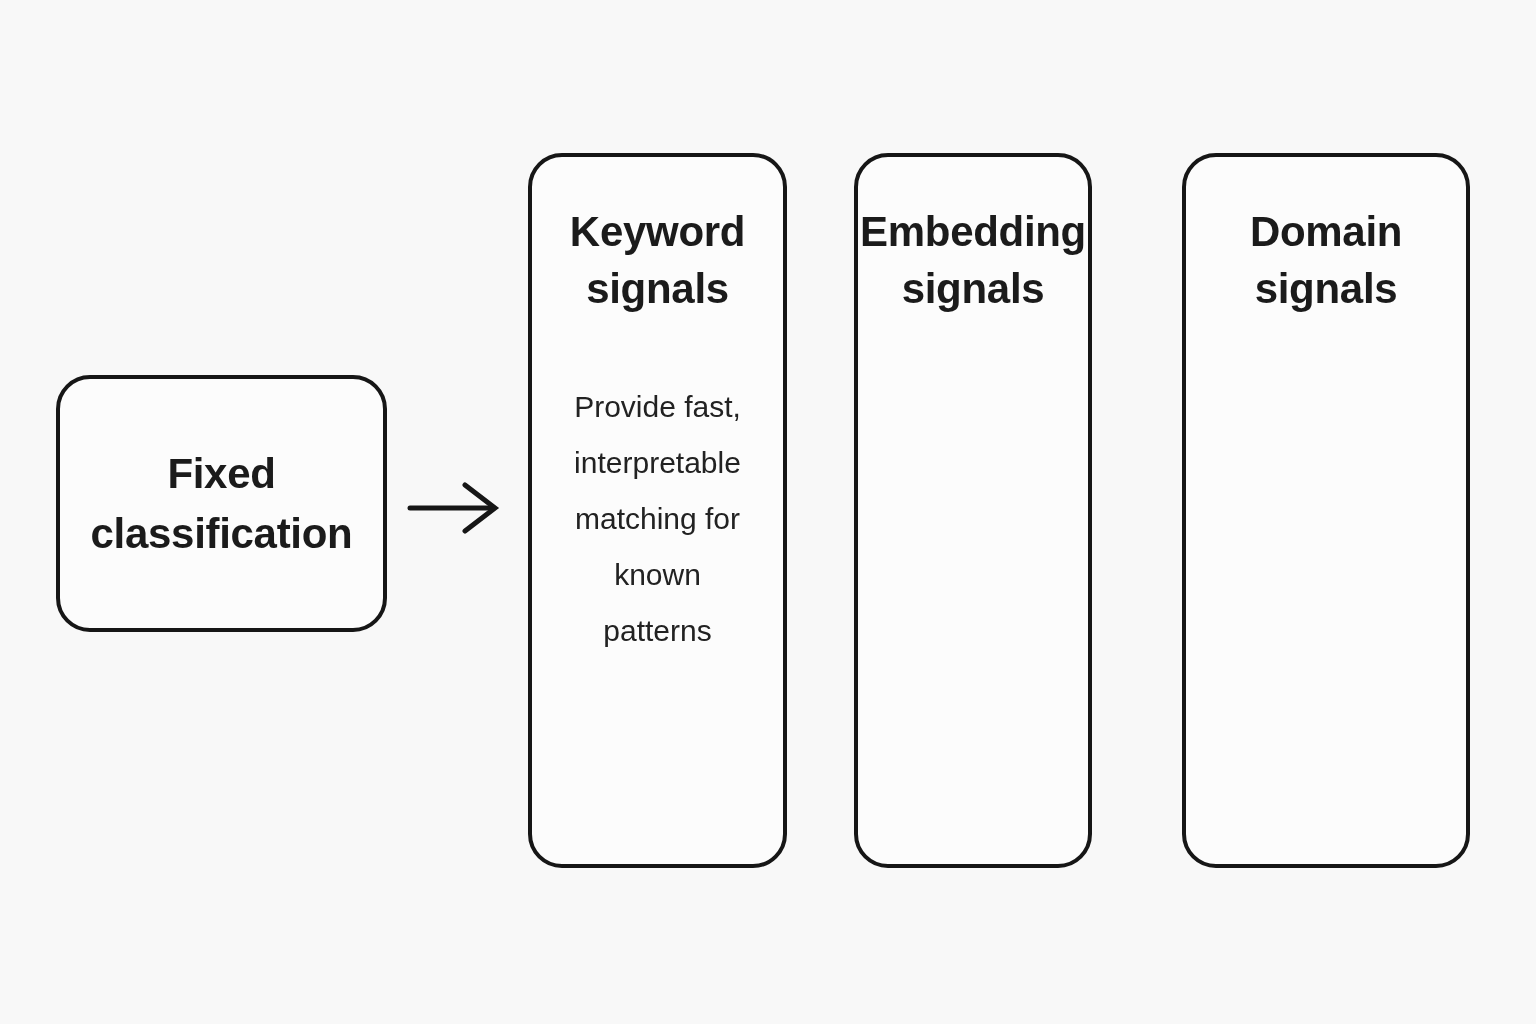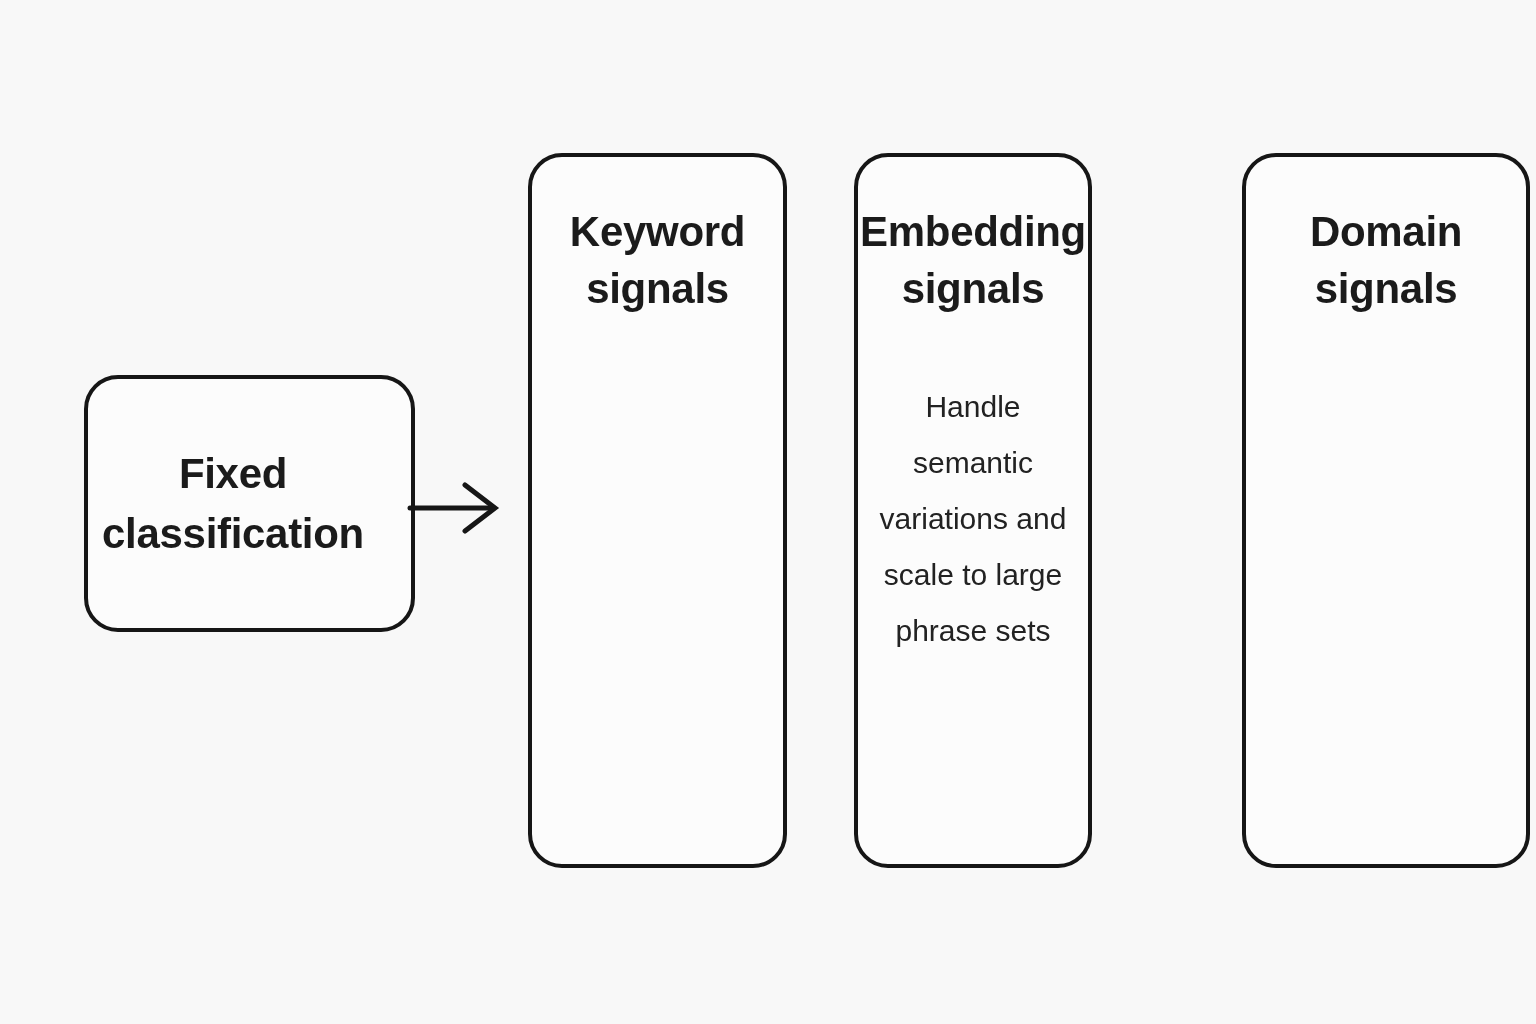--- a/index.html
+++ b/index.html
@@ -17,27 +17,27 @@
     overflow: hidden;
   }
   .box {
     position: absolute;
     box-sizing: border-box;
     border: 4px solid #161616;
     border-radius: 34px;
     background: #fcfcfc;
   }
   .source-box {
-    left: 84px;
+    left: 56px;
     top: 375px;
     width: 331px;
     height: 257px;
     display: flex;
     align-items: center;
-    justify-content: flex-start;
+    justify-content: center;
     text-align: center;
   }
   .source-label {
     font-size: 42px;
     font-weight: 700;
     line-height: 60px;
     letter-spacing: -0.3px;
     max-width: 290px;
     color: #1b1b1b;
   }
@@ -48,21 +48,21 @@
     width: 100px;
     height: 58px;
   }
   .card {
     top: 153px;
     height: 715px;
     text-align: center;
   }
   .card-1 { left: 528px;  width: 259px; }
   .card-2 { left: 854px;  width: 238px; }
-  .card-3 { left: 1242px; width: 288px; }
+  .card-3 { left: 1182px; width: 288px; }
   .card-title {
     margin: 46px auto 0;
     font-size: 42px;
     font-weight: 700;
     line-height: 57px;
     letter-spacing: -0.3px;
     color: #1b1b1b;
     max-width: 251px;
   }
   .card-body {
@@ -84,24 +84,24 @@
     <div class="source-label">Fixed classification</div>
   </div>
 
   <svg class="flow-arrow" viewBox="0 0 100 58" xmlns="http://www.w3.org/2000/svg">
     <line x1="3" y1="30" x2="84" y2="30" stroke="#161616" stroke-width="5" stroke-linecap="round"></line>
     <polyline points="58,7 88,30 58,53" fill="none" stroke="#161616" stroke-width="5" stroke-linecap="round" stroke-linejoin="miter"></polyline>
   </svg>
 
   <div class="box card card-1">
     <div class="card-title">Keyword signals</div>
+    <div class="card-body">Provide fast, interpretable matching for known patterns</div>
   </div>
 
   <div class="box card card-2">
     <div class="card-title">Embedding signals</div>
-    <div class="card-body">Handle semantic variations and scale to large phrase sets</div>
   </div>
 
   <div class="box card card-3">
     <div class="card-title">Domain signals</div>
   </div>
 
 </div>
 
 </body></html>

